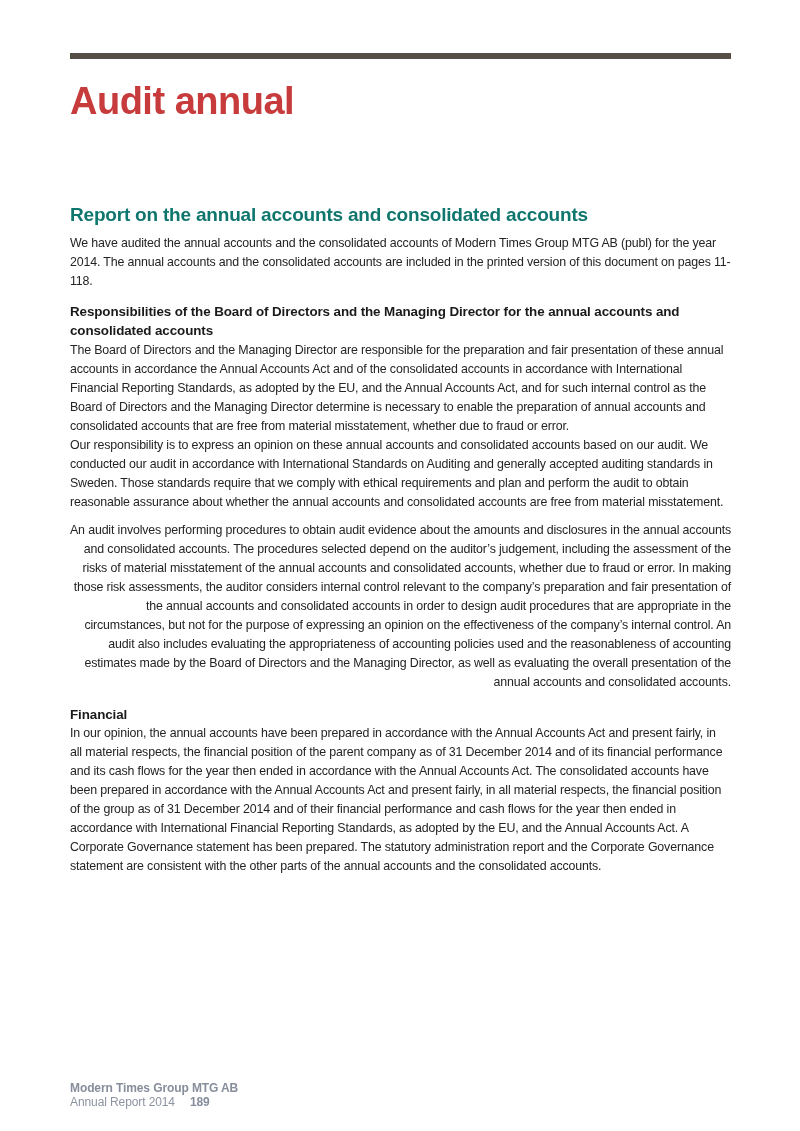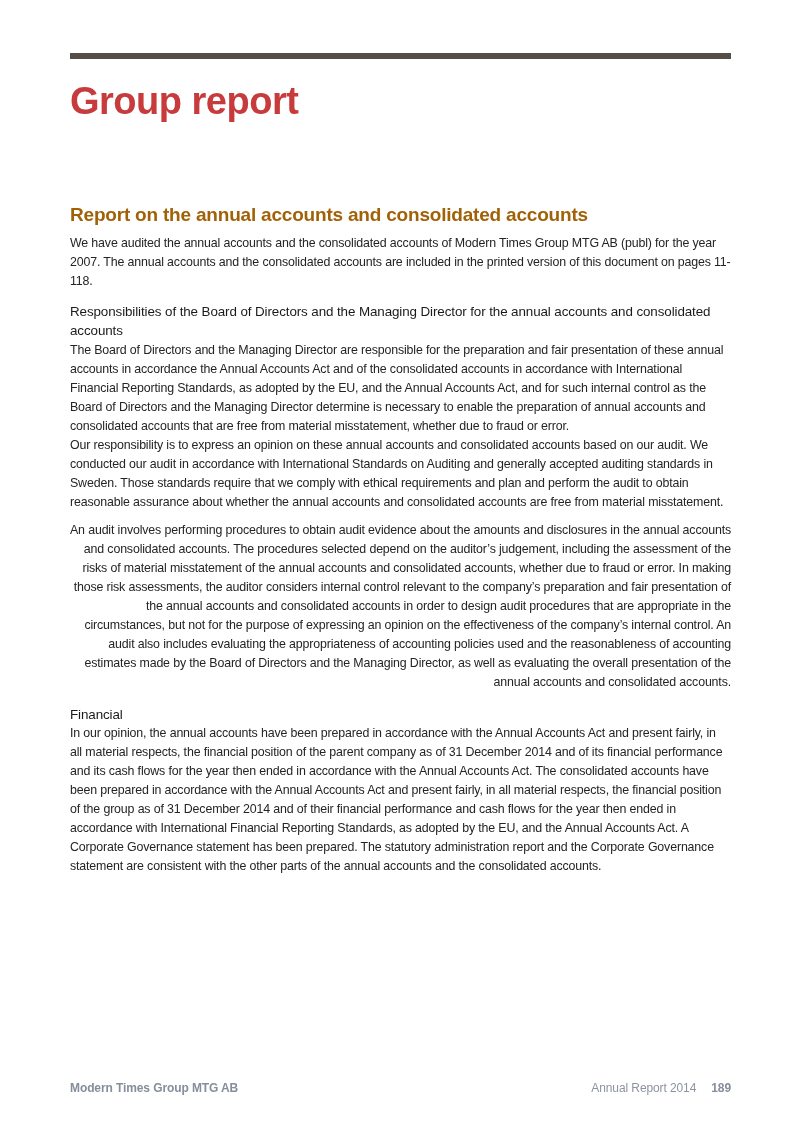--- a/index.html
+++ b/index.html
@@ -31,27 +31,27 @@
     font-weight: bold;
     letter-spacing: -0.5px;
     color: #c73b3c;
   }
   h2.section-title {
     margin: 82px 0 0;
     font-size: 19px;
     line-height: 22px;
     font-weight: bold;
     letter-spacing: -0.2px;
-    color: #a16207;
+    color: #0f766e;
   }
   h3.sub-heading {
     margin: 11px 0 0;
     font-size: 13.4px;
     line-height: 19.5px;
-    font-weight: normal;
+    font-weight: bold;
     letter-spacing: -0.1px;
     color: #1a1a1a;
   }
   p.body {
     margin: 8px 0 0;
     font-size: 12.4px;
     line-height: 19px;
     letter-spacing: -0.15px;
     color: #242424;
   }
@@ -61,38 +61,39 @@
     position: absolute;
     left: 70px;
     right: 69px;
     top: 1081px;
     display: flex;
     justify-content: space-between;
     align-items: baseline;
     font-size: 12px;
     letter-spacing: -0.1px;
     color: #8d93a1;
+    flex-direction: column;
   }
   .footer .company { font-weight: bold; color: #868d9b; }
   .footer .right { display: flex; align-items: center; gap: 15px; }
   .footer .page-num { font-weight: bold; color: #868d9b; }
 </style>
 </head>
 <body>
 
 <div class="page">
   <div class="content">
 
     <div class="top-rule"></div>
 
-    <h1 class="doc-title">Group report</h1>
+    <h1 class="doc-title">Audit annual</h1>
 
     <h2 class="section-title">Report on the annual accounts and consolidated accounts</h2>
 
-    <p class="body">We have audited the annual accounts and the consolidated accounts of Modern Times Group MTG AB (publ) for the year 2007. The annual accounts and the consolidated accounts are included in the printed version of this document on pages 11-118.</p>
+    <p class="body">We have audited the annual accounts and the consolidated accounts of Modern Times Group MTG AB (publ) for the year 2014. The annual accounts and the consolidated accounts are included in the printed version of this document on pages 11-118.</p>
 
     <h3 class="sub-heading">Responsibilities of the Board of Directors and the Managing Director for the annual accounts and consolidated accounts</h3>
 
     <p class="body tight">The Board of Directors and the Managing Director are responsible for the preparation and fair presentation of these annual accounts in accordance the Annual Accounts Act and of the consolidated accounts in accordance with International Financial Reporting Standards, as adopted by the EU, and the Annual Accounts Act, and for such internal control as the Board of Directors and the Managing Director determine is necessary to enable the preparation of annual accounts and consolidated accounts that are free from material misstatement, whether due to fraud or error.</p>
 
 
     <p class="body tight">Our responsibility is to express an opinion on these annual accounts and consolidated accounts based on our audit. We conducted our audit in accordance with International Standards on Auditing and generally accepted auditing standards in Sweden. Those standards require that we comply with ethical requirements and plan and perform the audit to obtain reasonable assurance about whether the annual accounts and consolidated accounts are free from material misstatement.</p>
 
     <p class="body para-gap">An audit involves performing procedures to obtain audit evidence about the amounts and disclosures in the annual accounts and consolidated accounts. The procedures selected depend on the auditor’s judgement, including the assessment of the risks of material misstatement of the annual accounts and consolidated accounts, whether due to fraud or error. In making those risk assessments, the auditor considers internal control relevant to the company’s preparation and fair presentation of the annual accounts and consolidated accounts in order to design audit procedures that are appropriate in the circumstances, but not for the purpose of expressing an opinion on the effectiveness of the company’s internal control. An audit also includes evaluating the appropriateness of accounting policies used and the reasonableness of accounting estimates made by the Board of Directors and the Managing Director, as well as evaluating the overall presentation of the annual accounts and consolidated accounts.</p>
 

